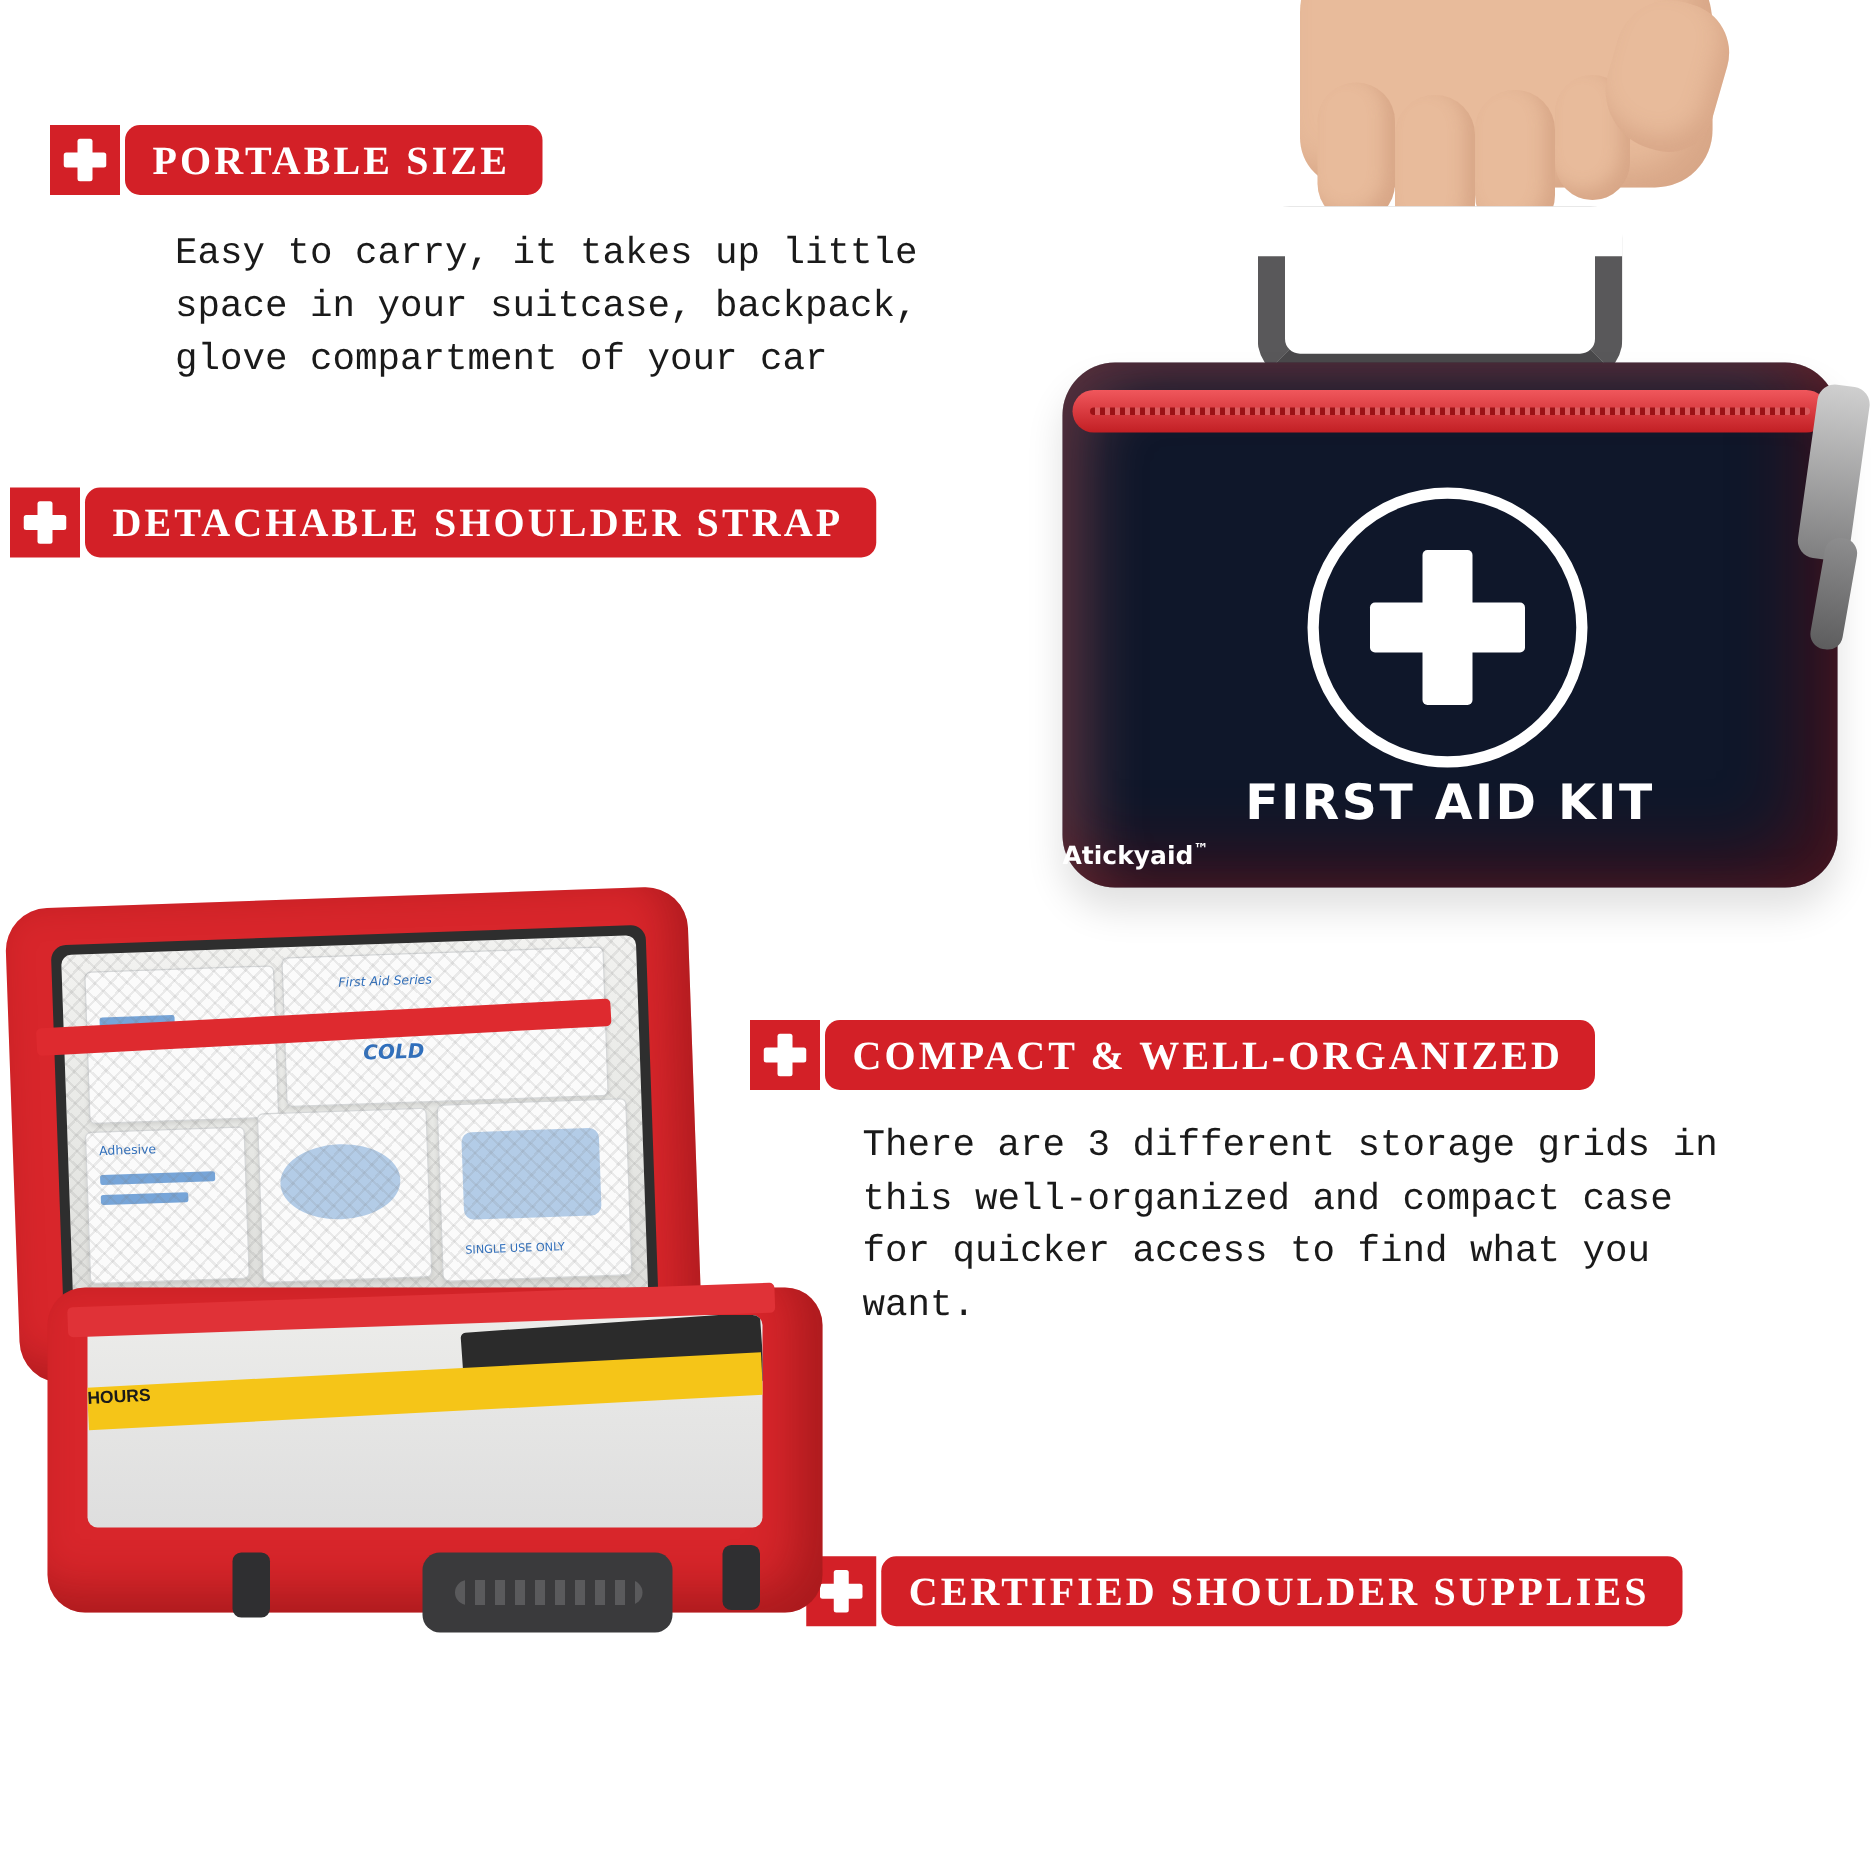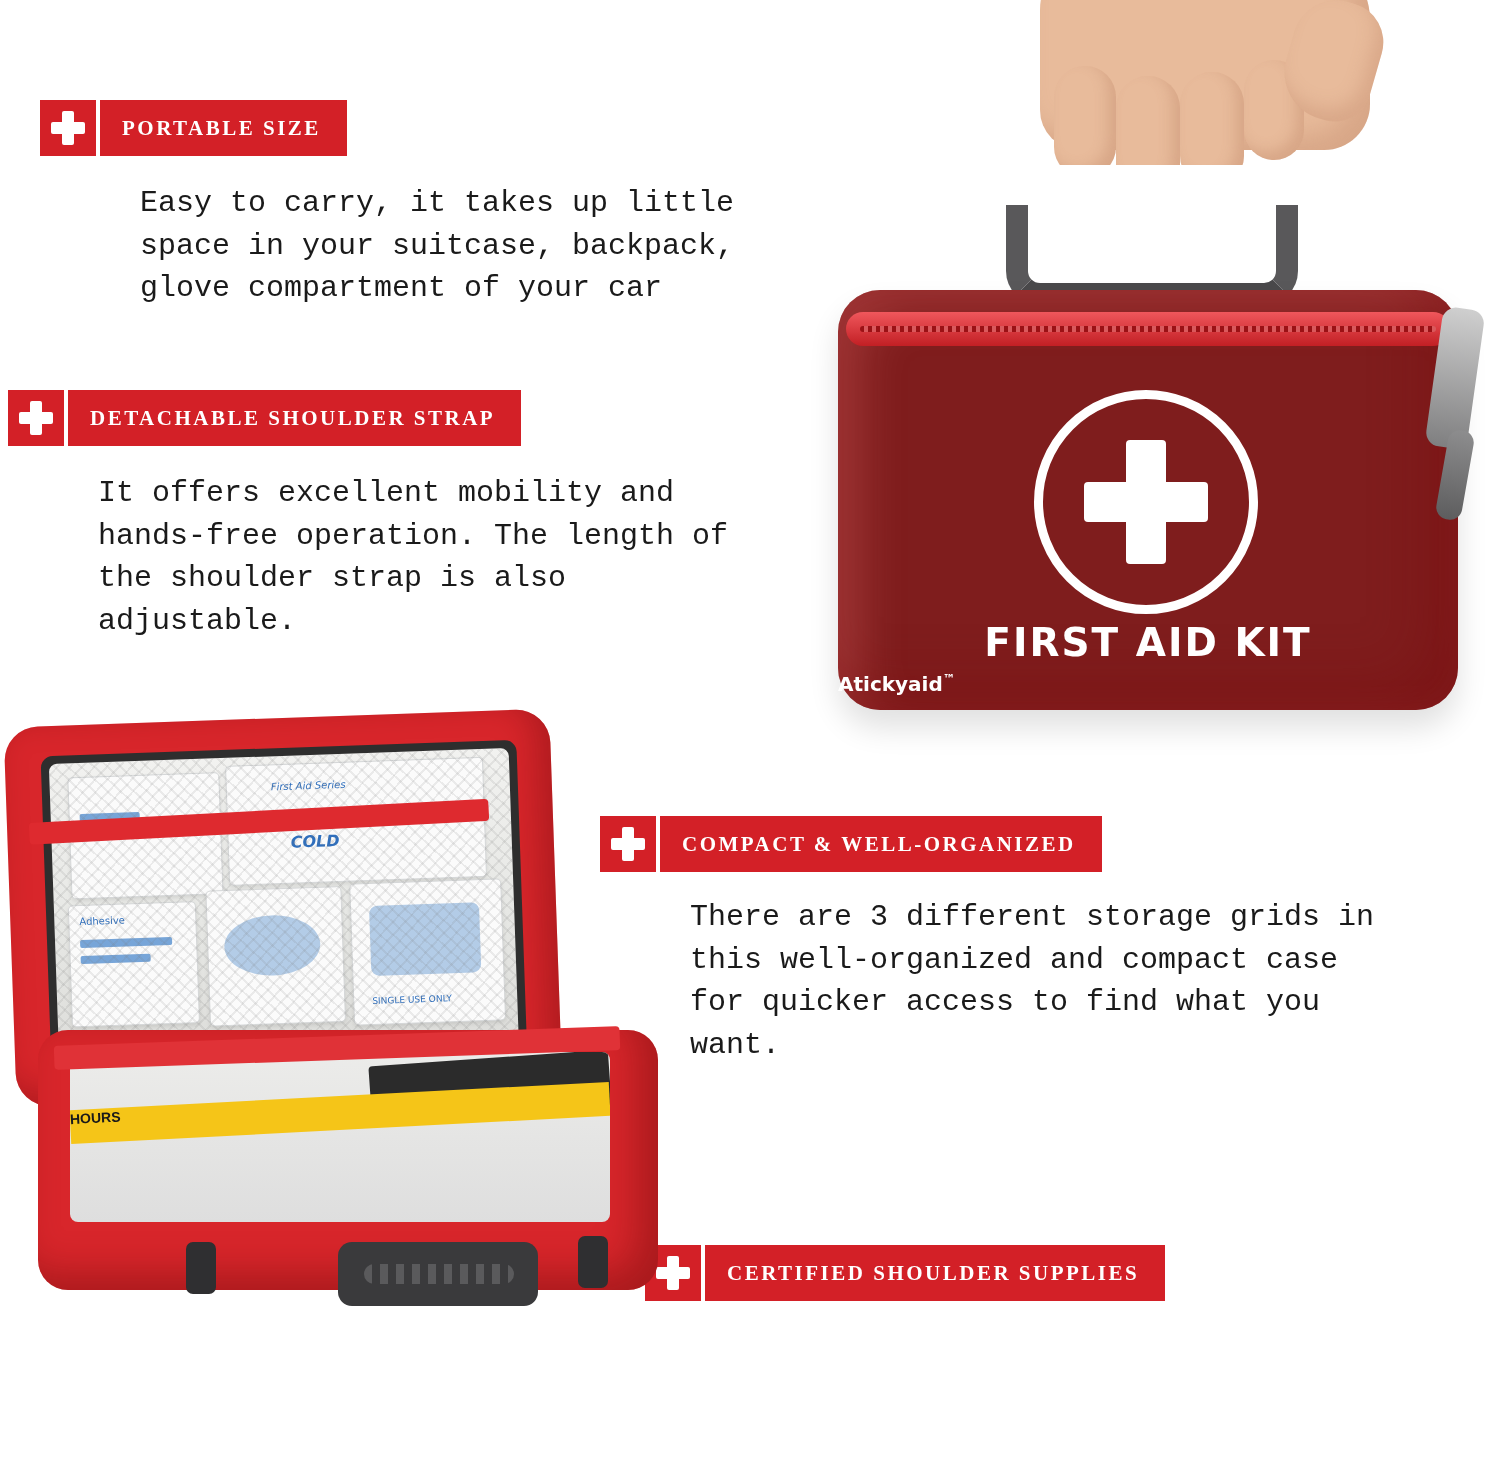--- a/index.html
+++ b/index.html
@@ -52,23 +52,24 @@
     top: 22px;
   }
   .head-bar {
     background: #d32027;
     color: #ffffff;
     display: flex;
     align-items: center;
     padding: 0 26px 0 22px;
     font-family: "Liberation Serif", serif;
     font-weight: bold;
-    font-size: 21px;
+    font-size: 32px;
     letter-spacing: 2.5px;
     white-space: nowrap;
+    border-radius: 12px;
   }
   .feature-body {
     color: #1a1a1a;
     font-size: 30px;
     line-height: 1.42;
     font-family: Liberation Mono, monospace;
     font-weight: 400;
   }
 
   
@@ -146,25 +147,25 @@
   }
   .handle-strap .band::after{
     content:"";
     position:absolute;
     left: -22px; right: -22px; top: -22px; height: 40px;
     background: #ffffff;
   }
 
   .kit-body {
     position: absolute;
-    left: 8px;
+    left: 20px;
     top: 290px;
     width: 620px;
     height: 420px;
-    background: #7f1d1d;
+    background: #0f172a;
     border-radius: 42px;
     box-shadow: inset -26px -20px 60px rgba(120,10,14,0.45),
                 inset 22px 18px 46px rgba(255,130,130,0.28),
                 0 18px 30px rgba(0,0,0,0.12);
   }
   .zip-track {
     position: absolute;
     left: 8px;
     top: 22px;
     width: 604px;
@@ -387,21 +388,20 @@
     <div class="head-bar">PORTABLE  SIZE</div>
   </div>
   <div class="feature-body">Easy to carry, it takes up little space in your suitcase, backpack, glove compartment of your car</div>
 </div>
 
 <div class="feature" id="feature-strap">
   <div class="feature-head">
     <div class="cross-badge"></div>
     <div class="head-bar">DETACHABLE  SHOULDER  STRAP</div>
   </div>
-  <div class="feature-body">It offers excellent mobility and hands-free operation. The length of the shoulder strap is also adjustable.</div>
 </div>
 
 <div class="feature" id="feature-compact">
   <div class="feature-head">
     <div class="cross-badge"></div>
     <div class="head-bar">COMPACT  &amp;  WELL-ORGANIZED</div>
   </div>
   <div class="feature-body">There are 3 different storage grids in this well-organized and compact case for quicker access to find what you want.</div>
 </div>
 

